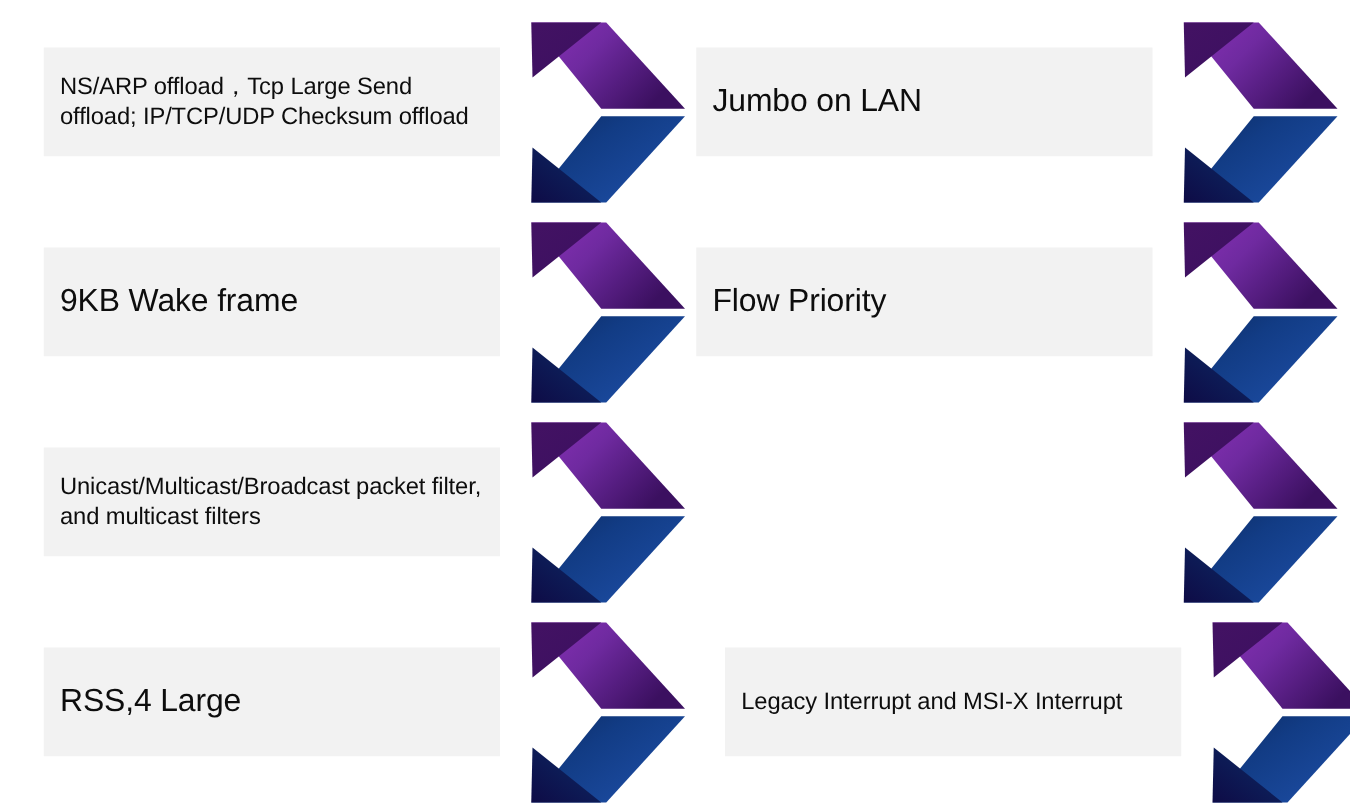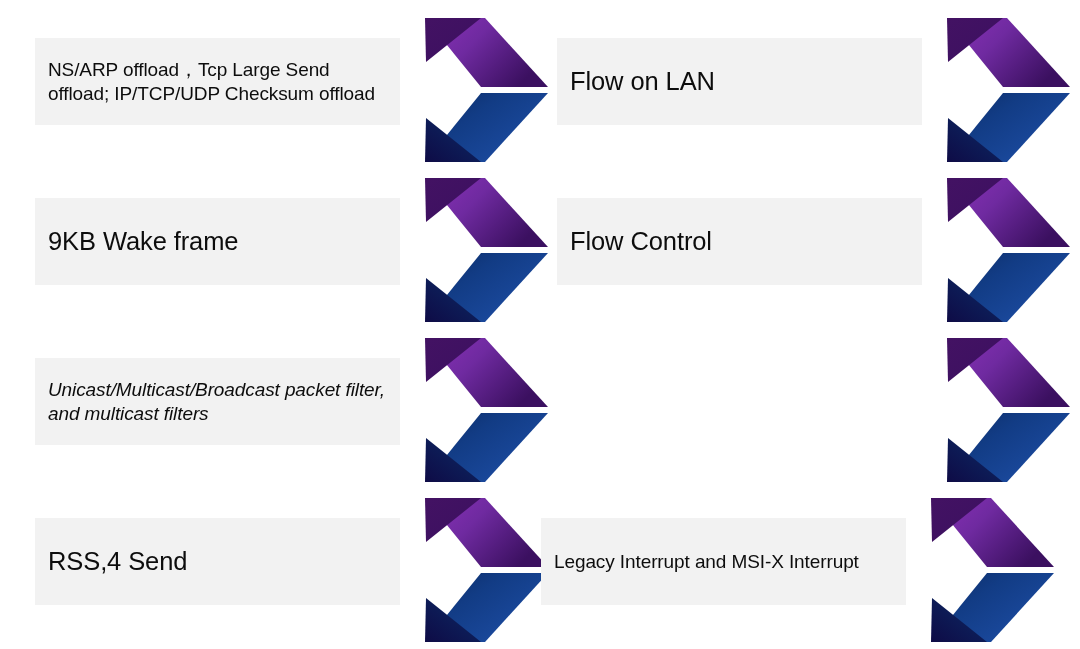--- a/index.html
+++ b/index.html
@@ -135,21 +135,21 @@
   <path d="M40 3 H100 L163 72 H96 Z" fill="url(#g1p)"></path>
 
   <path d="M96 78 H163 L100 147 H40 Z" fill="url(#g1b)"></path>
 
   <path d="M40 3 H96 L41 47 Z" fill="url(#g1pf)"></path>
 
   <path d="M40 147 H96 L41 103 Z" fill="url(#g1bf)"></path>
 </svg>
       </div>
       <div class="plate">
-        <div class="plate-text big">Flow on LAN</div>
+        <div class="plate-text big">Jumbo on LAN</div>
       </div>
     </div>
     <div class="cell" style="left: 35px; top: 175px;">
       <div class="arrow">
 <svg width="165" height="150" viewBox="0 0 165 150" xmlns="http://www.w3.org/2000/svg">
   <defs>
     <linearGradient id="g2p" x1="0" y1="0" x2="1" y2="0.55">
       <stop offset="0" stop-color="#8B31B8"></stop>
       <stop offset="0.45" stop-color="#6F2AA0"></stop>
       <stop offset="1" stop-color="#3B1060"></stop>
@@ -215,24 +215,24 @@
   <path d="M40 3 H100 L163 72 H96 Z" fill="url(#g3p)"></path>
 
   <path d="M96 78 H163 L100 147 H40 Z" fill="url(#g3b)"></path>
 
   <path d="M40 3 H96 L41 47 Z" fill="url(#g3pf)"></path>
 
   <path d="M40 147 H96 L41 103 Z" fill="url(#g3bf)"></path>
 </svg>
       </div>
       <div class="plate">
-        <div class="plate-text big">Flow Control</div>
-      </div>
-    </div>
-    <div class="cell" style="left: 35px; top: 335px; font-style: italic;">
+        <div class="plate-text big">Flow Priority</div>
+      </div>
+    </div>
+    <div class="cell" style="left: 35px; top: 335px;">
       <div class="arrow">
 <svg width="165" height="150" viewBox="0 0 165 150" xmlns="http://www.w3.org/2000/svg">
   <defs>
     <linearGradient id="g4p" x1="0" y1="0" x2="1" y2="0.55">
       <stop offset="0" stop-color="#8B31B8"></stop>
       <stop offset="0.45" stop-color="#6F2AA0"></stop>
       <stop offset="1" stop-color="#3B1060"></stop>
     </linearGradient>
     <linearGradient id="g4b" x1="0" y1="0.1" x2="1" y2="0.9">
       <stop offset="0" stop-color="#0C2C66"></stop>
@@ -332,24 +332,24 @@
   <path d="M40 3 H100 L163 72 H96 Z" fill="url(#g6p)"></path>
 
   <path d="M96 78 H163 L100 147 H40 Z" fill="url(#g6b)"></path>
 
   <path d="M40 3 H96 L41 47 Z" fill="url(#g6pf)"></path>
 
   <path d="M40 147 H96 L41 103 Z" fill="url(#g6bf)"></path>
 </svg>
       </div>
       <div class="plate">
-        <div class="plate-text big">RSS,4 Send</div>
-      </div>
-    </div>
-    <div class="cell" style="left: 541px; top: 495px; text-decoration: underline;">
+        <div class="plate-text big">RSS,4 Large</div>
+      </div>
+    </div>
+    <div class="cell" style="left: 580px; top: 495px; text-decoration: underline;">
       <div class="arrow">
 <svg width="165" height="150" viewBox="0 0 165 150" xmlns="http://www.w3.org/2000/svg">
   <defs>
     <linearGradient id="g7p" x1="0" y1="0" x2="1" y2="0.55">
       <stop offset="0" stop-color="#8B31B8"></stop>
       <stop offset="0.45" stop-color="#6F2AA0"></stop>
       <stop offset="1" stop-color="#3B1060"></stop>
     </linearGradient>
     <linearGradient id="g7b" x1="0" y1="0.1" x2="1" y2="0.9">
       <stop offset="0" stop-color="#0C2C66"></stop>

